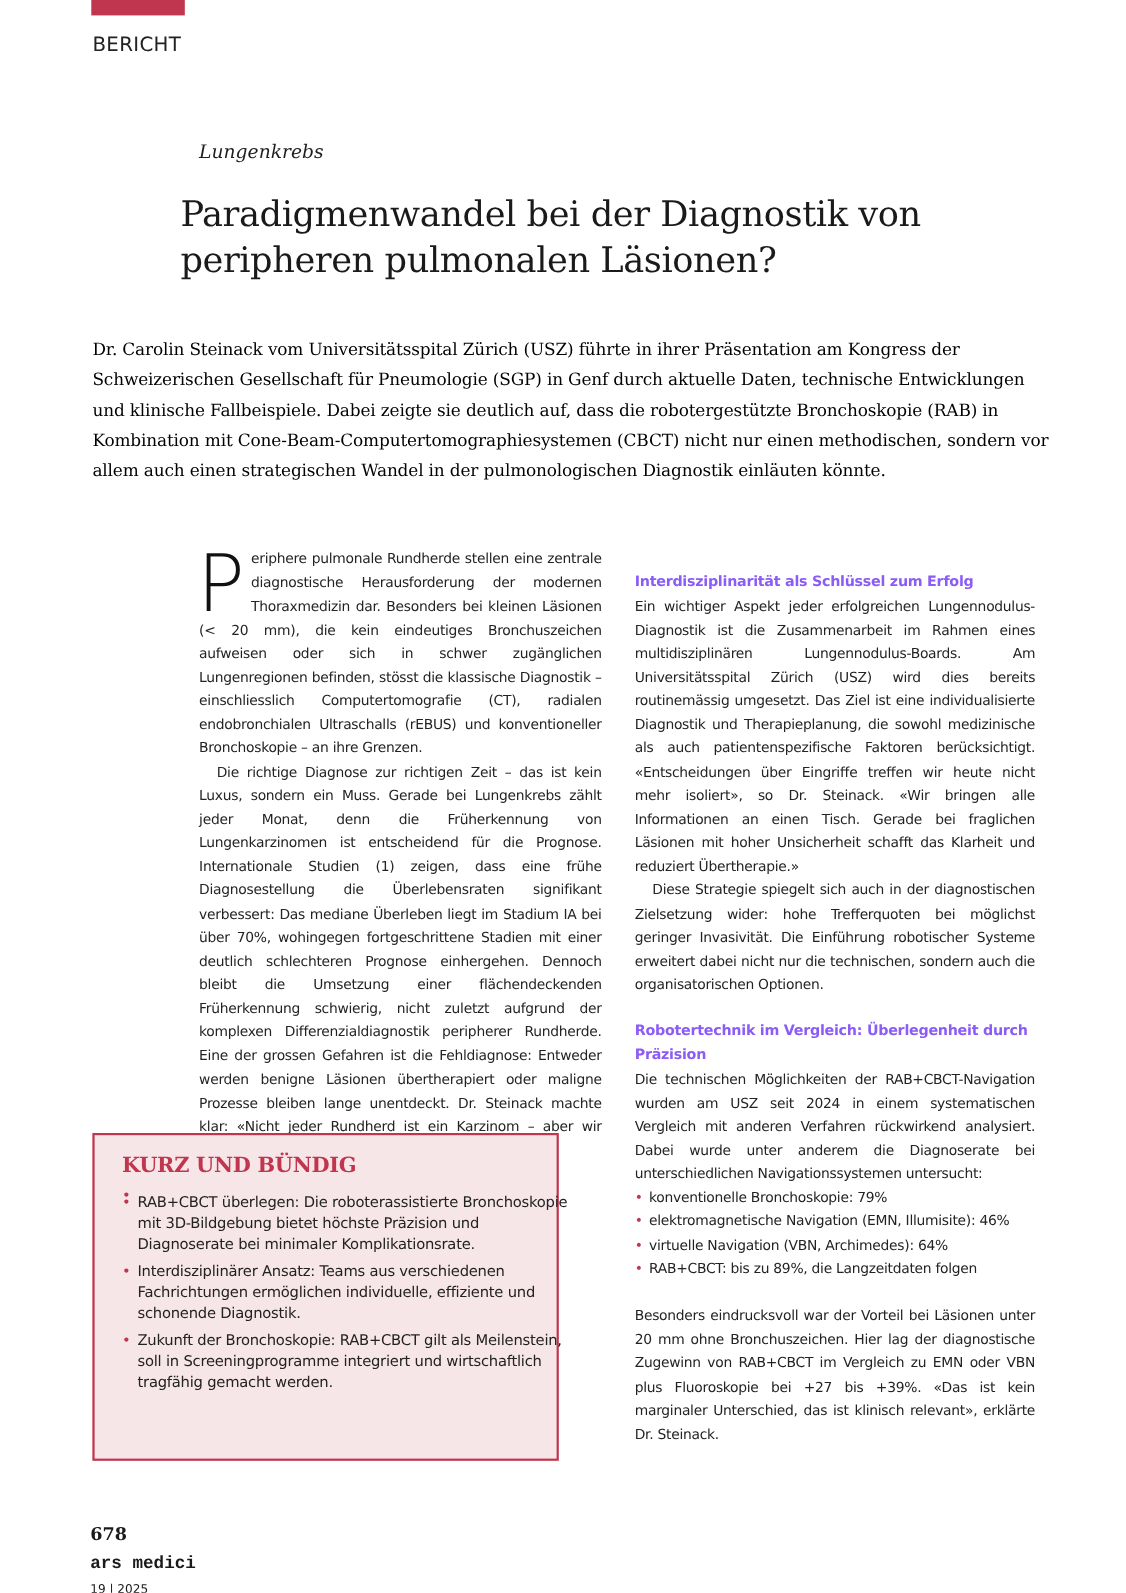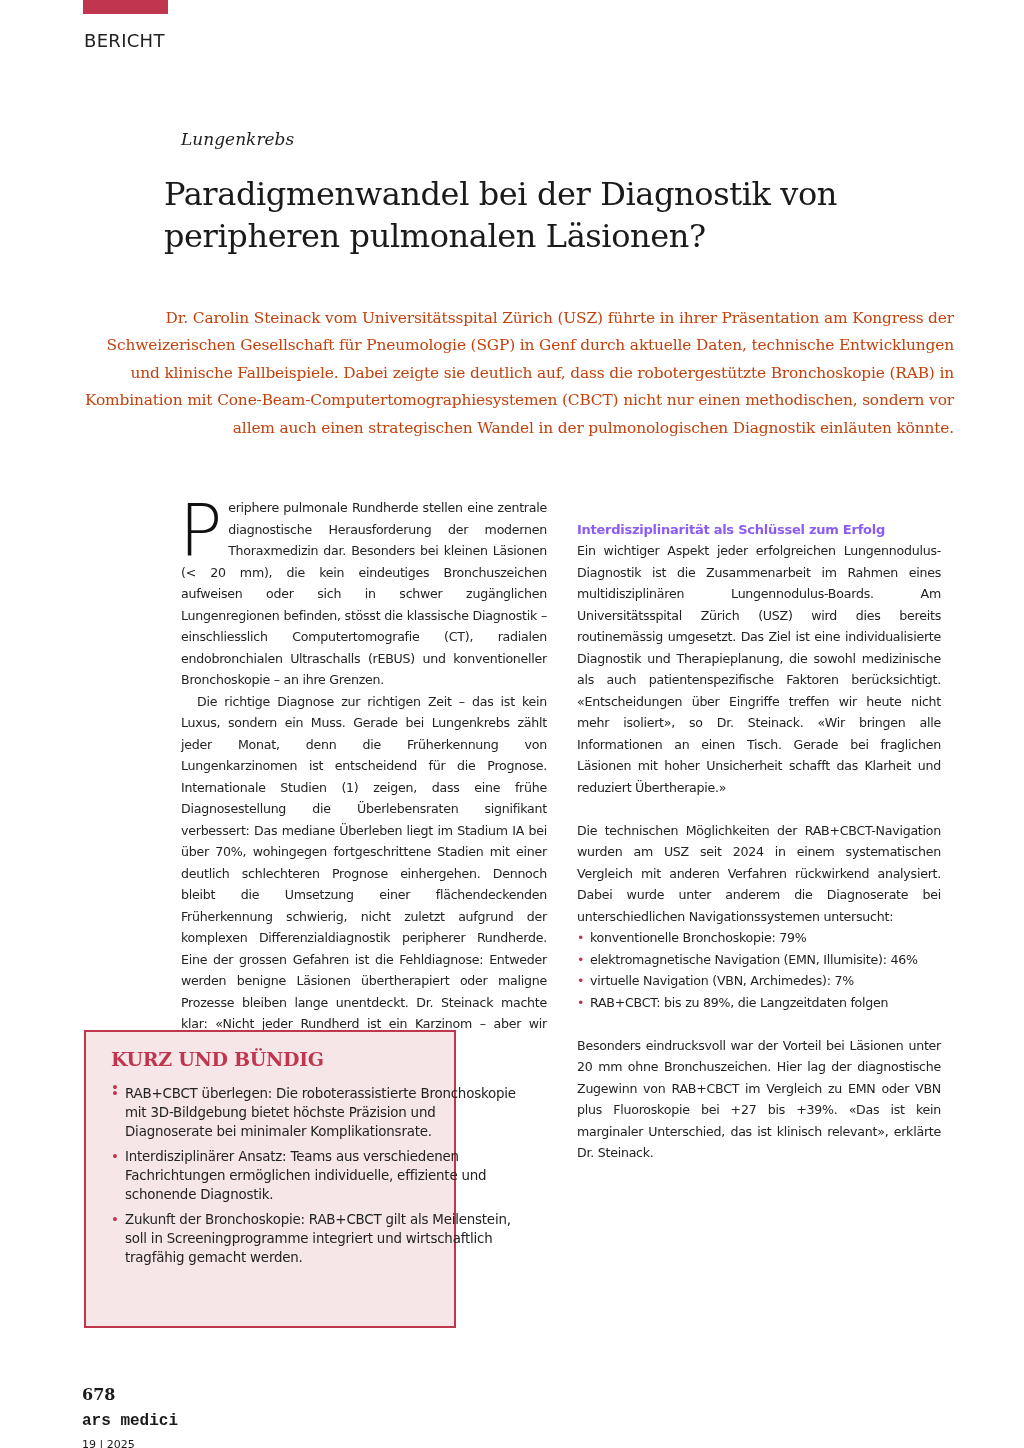--- a/index.html
+++ b/index.html
@@ -1,33 +1,33 @@
 <!DOCTYPE html>
 <html><head>
 <meta charset="utf-8">
 <style>
   html, body { margin: 0; padding: 0; background: #ffffff; }
   body { width: 1024px; height: 1448px; position: relative; overflow: hidden; color: #1e1e1e; }
   .top-bar { position: absolute; left: 83px; top: 0; width: 85px; height: 14px; background: #c0364f; }
   .section-label { position: absolute; left: 84px; top: 30px; font-family: "DejaVu Sans", sans-serif; font-size: 18px; letter-spacing: 0.3px; color: #222; }
   .kicker { position: absolute; left: 181px; top: 129px; font-family: "DejaVu Serif", serif; font-style: italic; font-size: 17px; color: #1e1e1e; }
   .title { position: absolute; left: 164px; top: 173px; width: 760px; margin: 0; font-family: "DejaVu Serif", serif; font-weight: normal; font-size: 32px; line-height: 42px; color: #1a1a1a; letter-spacing: -0.4px; }
-  .lead { position: absolute; left: 84px; top: 305px; width: 870px; margin: 0; font-family: "DejaVu Serif", serif; font-size: 15.4px; line-height: 27.4px; color: #c2410c; letter-spacing: -0.15px; text-align: right; }
+  .lead { position: absolute; left: 84px; top: 305px; width: 870px; margin: 0; font-family: "DejaVu Serif", serif; font-size: 15.4px; line-height: 27.4px; color: #000000; letter-spacing: -0.15px; }
   .col { position: absolute; font-family: "DejaVu Sans", sans-serif; font-size: 12.6px; line-height: 21.5px; color: #232323; letter-spacing: -0.25px; }
   .col p { margin: 0; text-align: justify; hyphens: auto; }
   .col-left { left: 181px; top: 497px; width: 366px; }
   .col-right { left: 577px; top: 497px; width: 364px; }
   .indent { text-indent: 16px; }
   .dropcap { float: left; font-family: "DejaVu Sans", sans-serif; font-size: 72px; line-height: 58px; margin: 4px 6px 0 -2px; color: #111; font-weight: 300; }
   .subhead { margin: 0; font-weight: bold; font-size: 13px; line-height: 21.5px; color: #8b5cf6; }
   .gap { height: 21.5px; }
   ul.bullets { list-style: none; margin: 0; padding: 0; }
   ul.bullets li { position: relative; padding-left: 13px; }
   ul.bullets li .dot { position: absolute; left: 0; top: 0; color: #c0364f; }
-  .box { position: absolute; left: 84px; top: 1030px; width: 372px; height: 298px; border: 2px solid #c0364f; background: #f7e6e8; box-sizing: border-box; }
+  .box { position: absolute; left: 84px; top: 1030px; width: 424px; height: 298px; border: 2px solid #c0364f; background: #f7e6e8; box-sizing: border-box; }
   .box-title { position: absolute; left: 25px; top: 16px; margin: 0; font-family: "DejaVu Serif", serif; font-weight: bold; font-size: 19px; color: #c0364f; letter-spacing: -0.3px; }
   .box-list { position: absolute; left: 25px; top: 46px; width: 412px; font-family: "DejaVu Sans", sans-serif; font-size: 13.4px; line-height: 19px; color: #222; letter-spacing: -0.2px; list-style: none; margin: 0; padding: 0; }
   .box-list li { position: relative; padding-left: 14px; margin-bottom: 6px; }
   .box-list li .dot { position: absolute; left: 0; top: 0; color: #c0364f; }
   .footer { position: absolute; left: 82px; top: 1385px; font-family: "DejaVu Serif", serif; color: #1a1a1a; display: flex; align-items: baseline; gap: 8px; flex-direction: column; }
   .page-num { font-weight: bold; font-size: 16px; }
   .journal { font-weight: bold; font-size: 16px; font-family: Liberation Mono, monospace; }
   .issue { font-family: "DejaVu Sans", sans-serif; font-size: 11px; }
 </style>
 </head>
@@ -52,26 +52,28 @@
     <li><span class="dot">•</span><span>RAB+CBCT überlegen: Die roboterassistierte Bronchoskopie mit 3D-Bildgebung bietet höchste Präzision und Diagnoserate bei minimaler Komplikationsrate.</span></li>
     <li><span class="dot">•</span><span>Interdisziplinärer Ansatz: Teams aus verschiedenen Fachrichtungen ermöglichen individuelle, effiziente und schonende Diagnostik.</span></li>
     <li><span class="dot">•</span><span>Zukunft der Bronchoskopie: RAB+CBCT gilt als Meilenstein, soll in Screeningprogramme integriert und wirtschaftlich tragfähig gemacht werden.</span></li>
   </ul>
 </div>
 
 <div class="col col-right">
   <div class="gap"></div>
   <h3 class="subhead">Interdisziplinarität als Schlüssel zum Erfolg</h3>
   <p>Ein wichtiger Aspekt jeder erfolgreichen Lungennodulus-Diagnostik ist die Zusammenarbeit im Rahmen eines multidisziplinären Lungennodulus-Boards. Am Universitätsspital Zürich (USZ) wird dies bereits routinemässig umgesetzt. Das Ziel ist eine individualisierte Diagnostik und Therapieplanung, die sowohl medizinische als auch patientenspezifische Faktoren berücksichtigt. «Entscheidungen über Eingriffe treffen wir heute nicht mehr isoliert», so Dr. Steinack. «Wir bringen alle Informationen an einen Tisch. Gerade bei fraglichen Läsionen mit hoher Unsicherheit schafft das Klarheit und reduziert Übertherapie.»</p>
+  <p class="indent">Diese Strategie spiegelt sich auch in der diagnostischen Zielsetzung wider: hohe Trefferquoten bei möglichst geringer Invasivität. Die Einführung robotischer Systeme erweitert dabei nicht nur die technischen, sondern auch die organisatorischen Optionen.</p>
   <div class="gap"></div>
+  <h3 class="subhead">Robotertechnik im Vergleich: Überlegenheit durch Präzision</h3>
   <p>Die technischen Möglichkeiten der RAB+CBCT-Navigation wurden am USZ seit 2024 in einem systematischen Vergleich mit anderen Verfahren rückwirkend analysiert. Dabei wurde unter anderem die Diagnoserate bei unterschiedlichen Navigationssystemen untersucht:</p>
   <ul class="bullets">
     <li><span class="dot">•</span><span>konventionelle Bronchoskopie: 79%</span></li>
     <li><span class="dot">•</span><span>elektromagnetische Navigation (EMN, Illumisite): 46%</span></li>
-    <li><span class="dot">•</span><span>virtuelle Navigation (VBN, Archimedes): 7%</span></li>
+    <li><span class="dot">•</span><span>virtuelle Navigation (VBN, Archimedes): 64%</span></li>
     <li><span class="dot">•</span><span>RAB+CBCT: bis zu 89%, die Langzeitdaten folgen</span></li>
   </ul>
   <div class="gap"></div>
   <p>Besonders eindrucksvoll war der Vorteil bei Läsionen unter 20 mm ohne Bronchuszeichen. Hier lag der diagnostische Zugewinn von RAB+CBCT im Vergleich zu EMN oder VBN plus Fluoroskopie bei +27 bis +39%. «Das ist kein marginaler Unterschied, das ist klinisch relevant», erklärte Dr. Steinack.</p>
 </div>
 
 <div class="footer">
   <span class="page-num">678</span>
   <span class="journal">ars medici</span>
   <span class="issue">19 | 2025</span>

